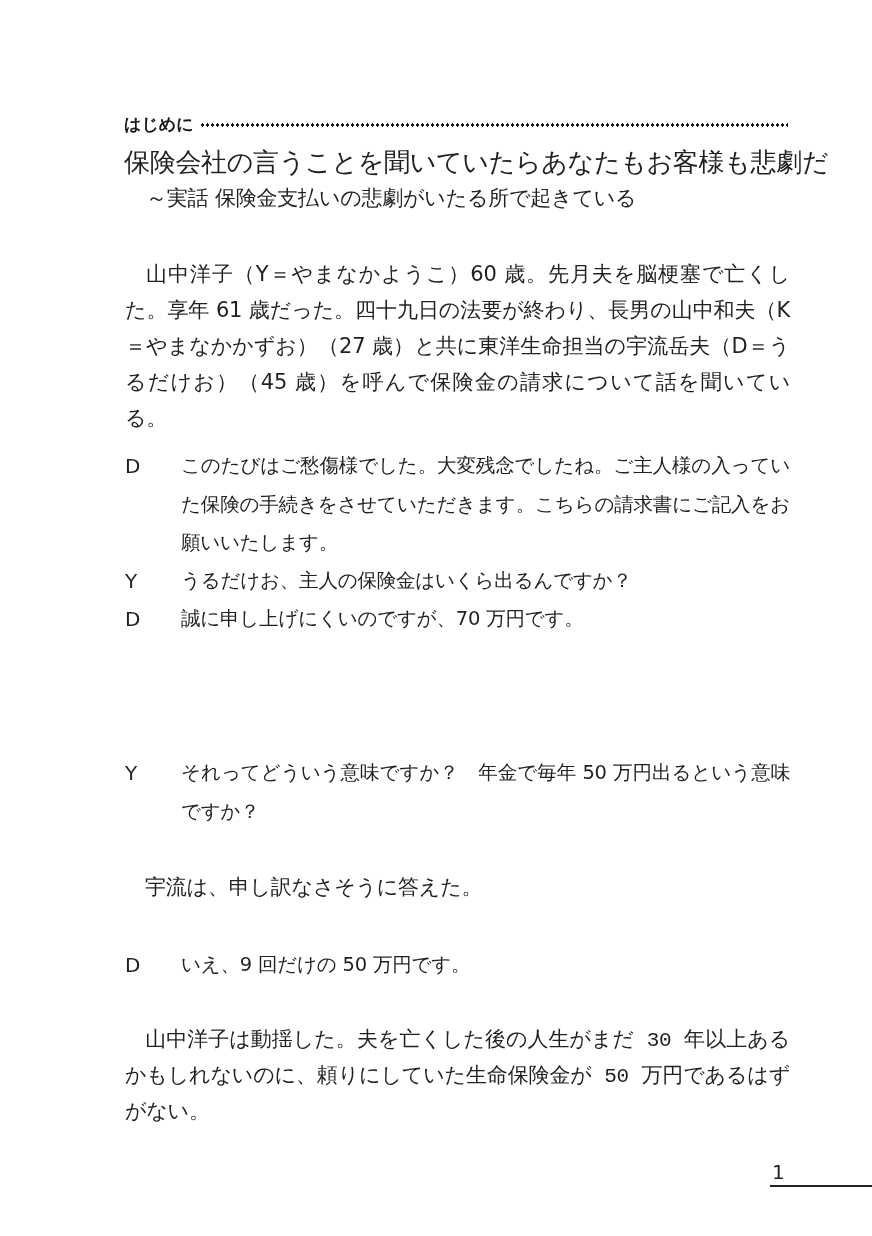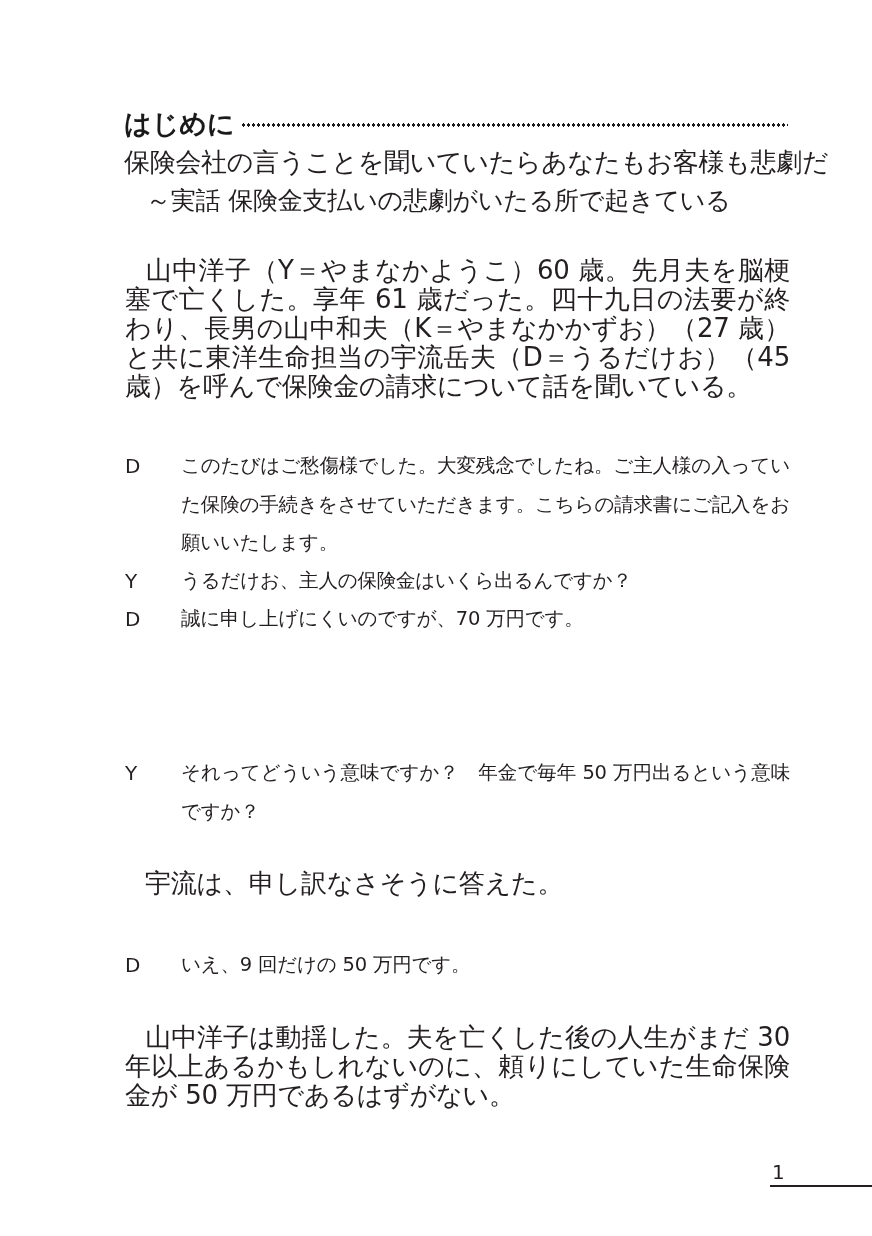--- a/index.html
+++ b/index.html
@@ -8,41 +8,41 @@
       color: #231f20;
       font-family: "DejaVu Sans", "Liberation Sans", sans-serif;
     }
     .page { position: absolute; left: 0; top: 0; width: 872px; height: 1236px; }
 
     .chapter-head {
       position: absolute; left: 124px; top: 104px; width: 664px; height: 40px;
       display: flex; align-items: center;
     }
     .chapter-title {
-      font-size: 27px; font-weight: bold; letter-spacing: 0px; white-space: nowrap;
+      font-size: 17px; font-weight: bold; letter-spacing: 0px; white-space: nowrap;
       color: #1a1a1a;
     }
     .leader {
       flex: 1; margin-left: 6px; height: 4px; margin-top: 2px;
       background-image: radial-gradient(circle, #1a1a1a 1.5px, transparent 1.8px);
       background-size: 5px 4px; background-repeat: repeat-x;
     }
 
     .subtitle-1 {
       position: absolute; left: 124px; top: 145px;
       font-size: 26px; white-space: nowrap; letter-spacing: -0.3px;
     }
     .subtitle-2 {
       position: absolute; left: 146px; top: 184px;
-      font-size: 25px; white-space: nowrap; letter-spacing: -0.2px;
+      font-size: 21px; white-space: nowrap; letter-spacing: -0.2px;
     }
 
     .para {
       position: absolute; left: 125px; width: 665px;
-      font-size: 26px; line-height: 29px; letter-spacing: -0.2px;
+      font-size: 21px; line-height: 36px; letter-spacing: -0.2px;
       text-align: justify;
     }
     .para .indent { display: inline-block; width: 20px; }
 
     .dlg {
       position: absolute; left: 125px; width: 665px;
       font-size: 19.5px; line-height: 38.5px; letter-spacing: -0.2px;
       display: flex;
     }
     .dlg .spk { width: 41px; flex: 0 0 41px; font-size: 20px; }
@@ -90,17 +90,17 @@
     <span class="txt">それってどういう意味ですか？　年金で毎年 50 万円出るという意味ですか？</span>
   </div>
 
   <div class="para" style="top:869px;"><span class="indent"></span><span>宇流は、申し訳なさそうに答えた。</span></div>
 
   <div class="dlg" style="top:946px;">
     <span class="spk">D</span>
     <span class="txt">いえ、9 回だけの 50 万円です。</span>
   </div>
 
-  <div class="para" style="top:1023px;"><span class="indent"></span><span>山中洋子は動揺した。夫を亡くした後の人生がまだ 30 年以上あるかもしれないのに、頼りにしていた生命保険金が 50 万円であるはずがない。</span></div>
+  <div class="para" style="top:1023px;font-family:Liberation Mono, monospace;"><span class="indent"></span><span>山中洋子は動揺した。夫を亡くした後の人生がまだ 30 年以上あるかもしれないのに、頼りにしていた生命保険金が 50 万円であるはずがない。</span></div>
 
   <div class="page-number">1</div>
   <div class="page-rule"></div>
 </div>
 
 </body></html>

